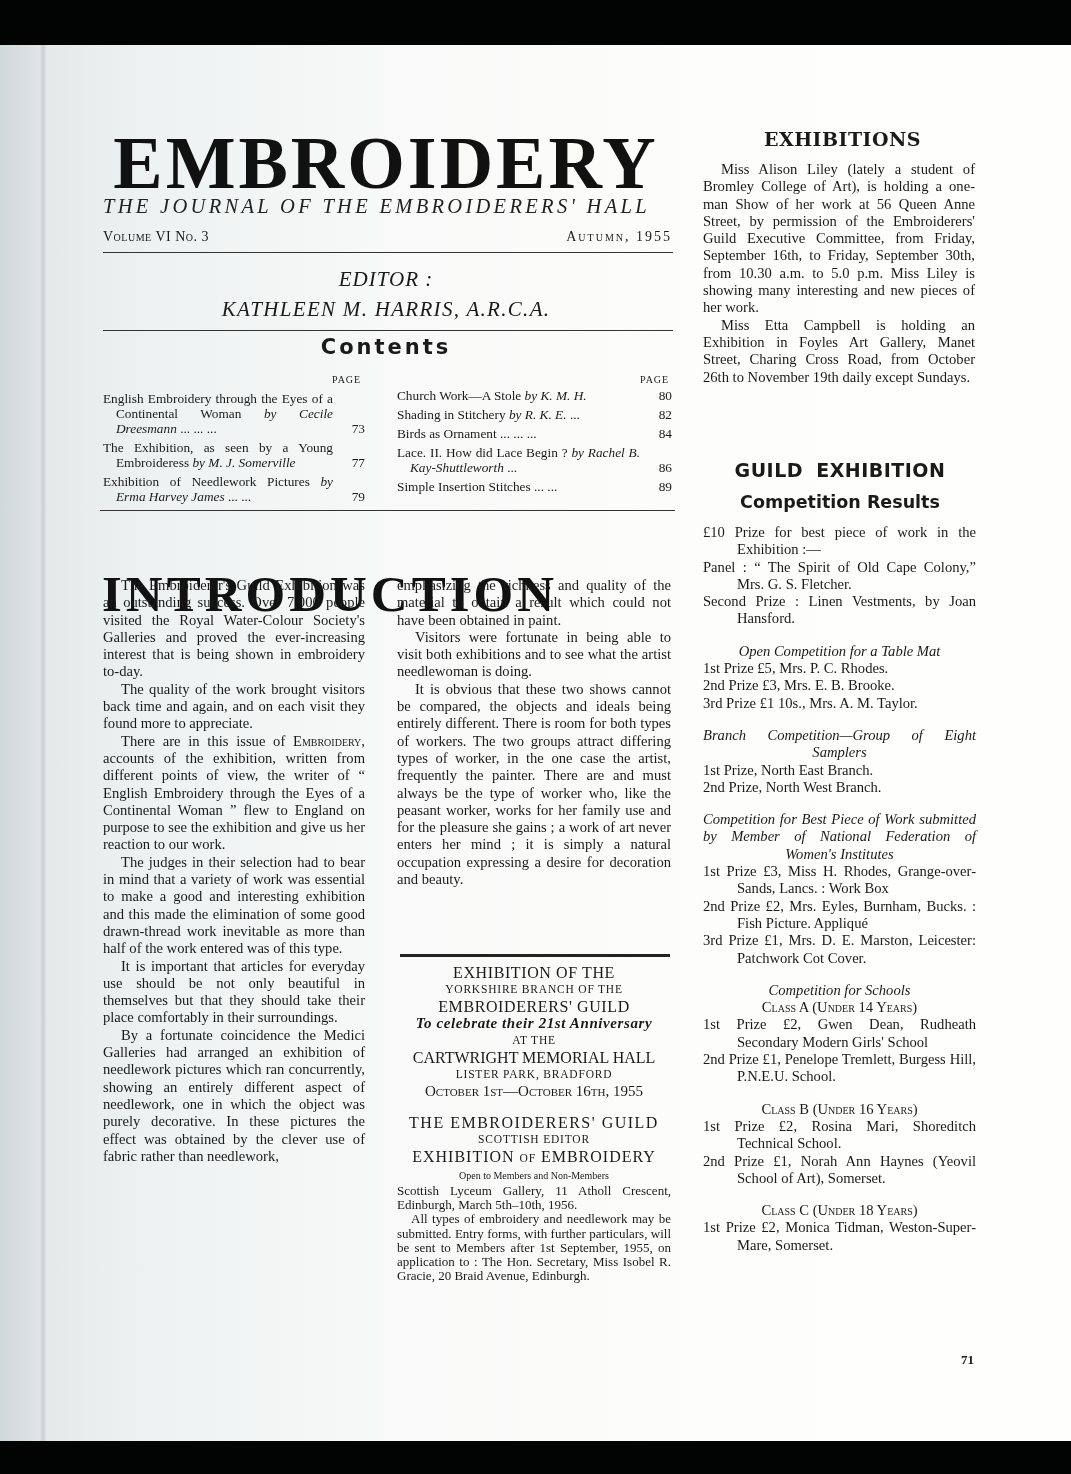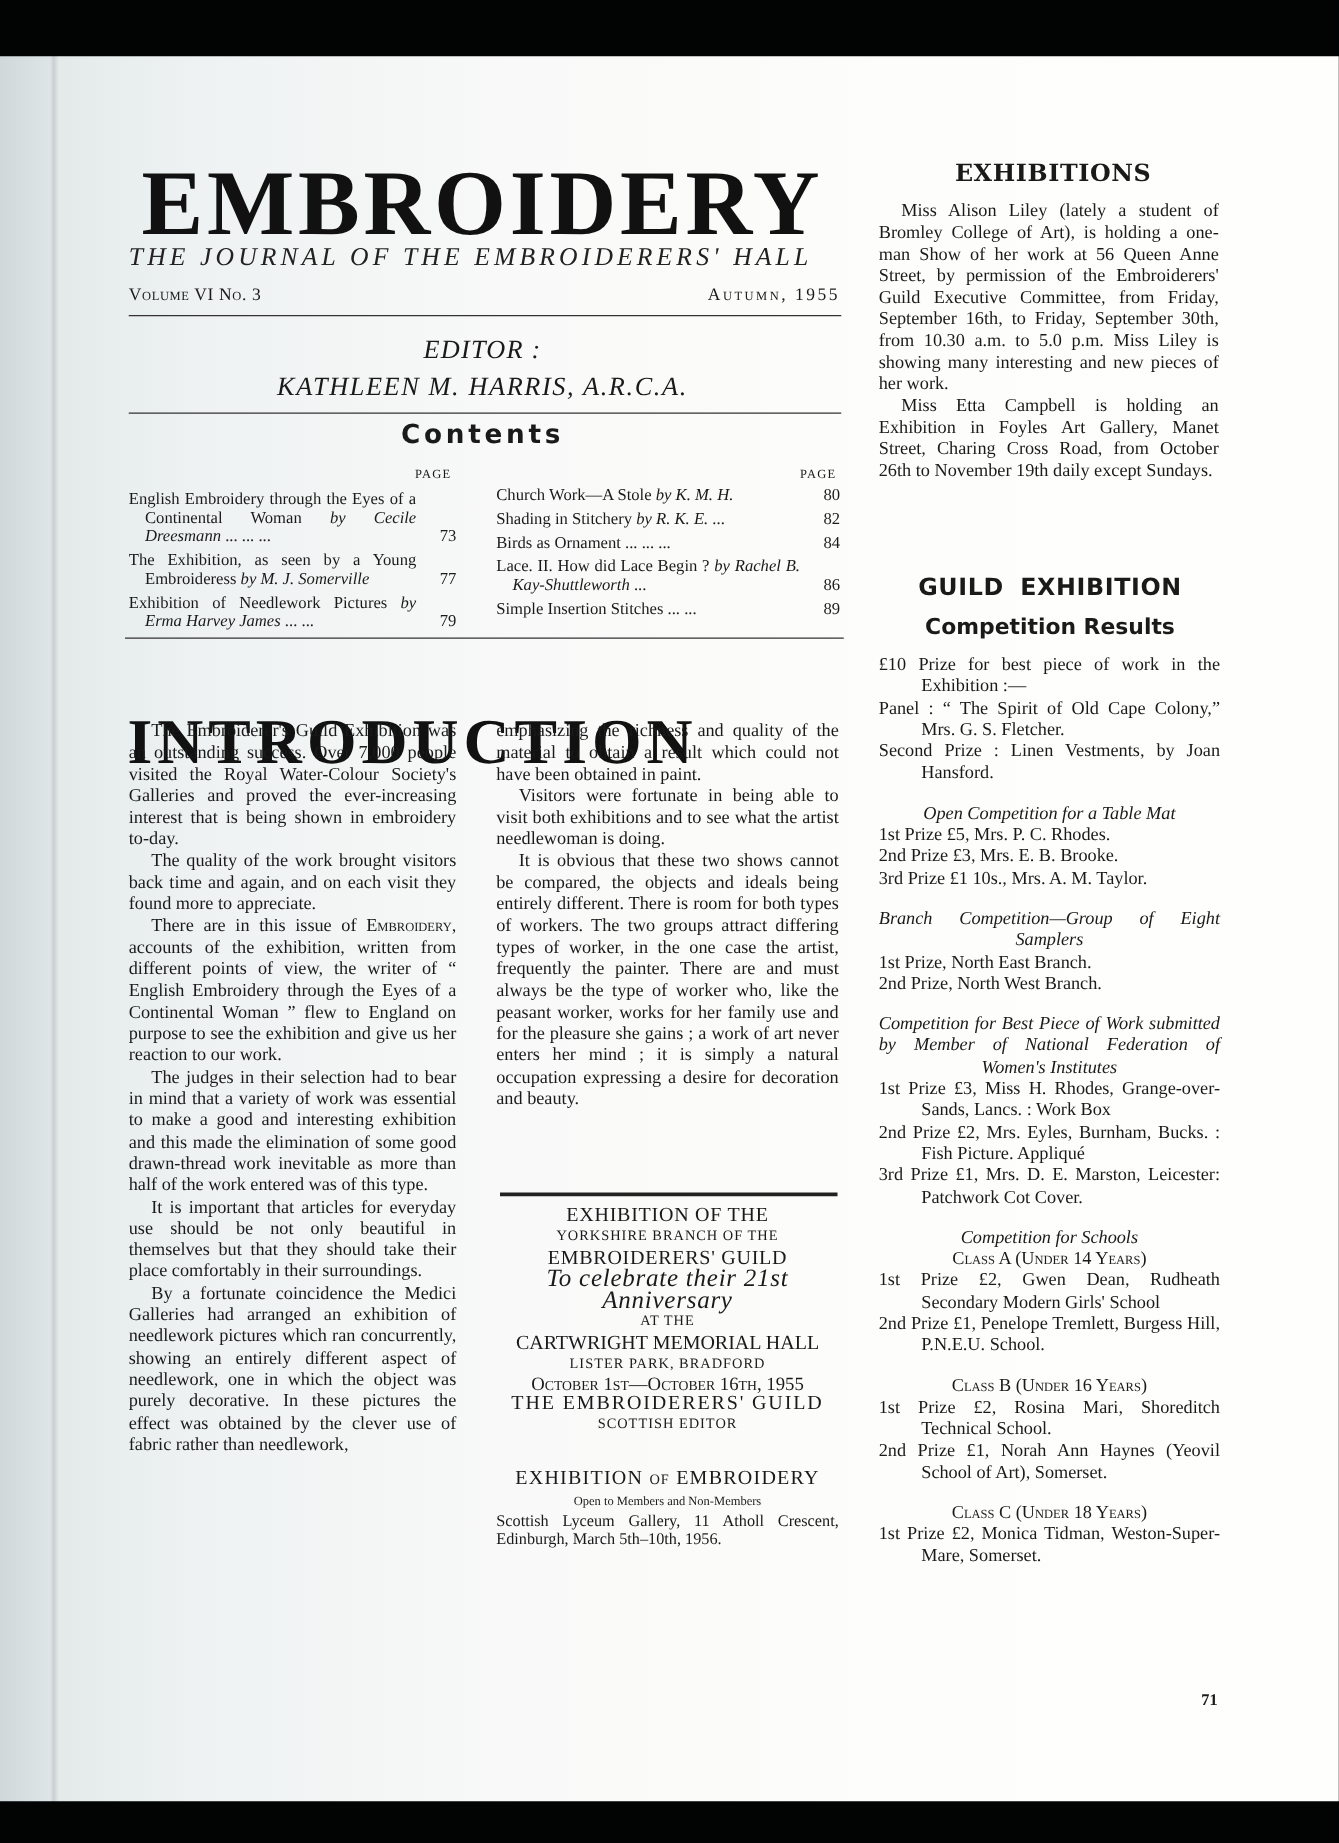--- a/index.html
+++ b/index.html
@@ -26,21 +26,21 @@
   .toc .pg { position:absolute; right:0; bottom:0; text-indent:0; }
   .it { font-style:italic; }
   .intro-title { left:102px; top:520px; font-size:51px; font-weight:bold; letter-spacing:4px; color:#111; }
   .col { font-size:14.6px; line-height:17.3px; text-align:justify; }
   .col p { margin:0; text-indent:18px; }
   .col p.noind { text-indent:0; }
   .sc { font-variant:small-caps; }
   .notice { text-align:center; line-height:17px; }
   .notice .big { font-size:16px; letter-spacing:0.6px; }
   .notice .small { font-size:11.5px; letter-spacing:0.8px; }
-  .notice .itl { font-style:italic; font-size:20px; letter-spacing:0.6px; }
+  .notice .itl { font-style:italic; font-size:15px; letter-spacing:0.6px;font-weight:bold; }
   .notice .just { text-align:justify; font-size:13px; line-height:14.2px; }
   .h-ex { font-family:"DejaVu Serif","Liberation Serif",serif; font-weight:bold; font-size:19px; text-align:center; letter-spacing:0.5px; }
   .h-guild { font-family:"DejaVu Sans","Liberation Sans",sans-serif; font-weight:bold; font-size:19px; text-align:center; letter-spacing:0.5px; word-spacing:6px; }
   .h-comp { font-family:"DejaVu Sans","Liberation Sans",sans-serif; font-weight:bold; font-size:17.5px; text-align:center; }
   .rc { font-size:14.6px; line-height:17.3px; }
   .rc .hang { padding-left:34px; text-indent:-34px; text-align:justify; }
   .rc .sub { font-style:italic; text-align:center; }
   .rc .subj { font-style:italic; text-align:justify; text-align-last:center; }
   .rc .cls { text-align:center; font-variant:small-caps; }
   .rc .gap { height:15px; }
@@ -147,23 +147,24 @@
     <div class="itl">To celebrate their 21st Anniversary</div>
     <div class="small">AT THE</div>
     <div class="big" style="letter-spacing:0;">CARTWRIGHT MEMORIAL HALL</div>
     <div class="small">LISTER PARK, BRADFORD</div>
     <div class="sc" style="font-size:15px;">October 1st—October 16th, 1955</div>
   </div>
 
   <div class="abs notice" style="left:397px; top:1069px; width:274px;">
     <div class="big" style="letter-spacing:1.5px;">THE EMBROIDERERS' GUILD</div>
     <div class="small">SCOTTISH EDITOR</div>
-    <div class="big" style="letter-spacing:1px;margin-top:26px;"><span>EXHIBITION</span> <span class="small" style="text-transform:uppercase;">of</span> <span>EMBROIDERY</span></div>
+    <div class="big" style="letter-spacing:1px;"><span>EXHIBITION</span> <span class="small" style="text-transform:uppercase;">of</span> <span>EMBROIDERY</span></div>
     <div style="font-size:10px;">Open to Members and Non-Members</div>
     <div class="just" style="text-indent:0;">Scottish Lyceum Gallery, 11 Atholl Crescent, Edinburgh, March 5th–10th, 1956.</div>
+    <div class="just" style="text-indent:14px;">All types of embroidery and needlework may be submitted.  Entry forms, with further particulars, will be sent to Members after 1st September, 1955, on application to :  The Hon. Secretary, Miss Isobel R. Gracie, 20 Braid Avenue, Edinburgh.</div>
   </div>
 
   <div class="abs h-ex" style="left:700px; top:83px; width:285px;">EXHIBITIONS</div>
   <div class="abs col" style="left:703px; top:116px; width:272px;">
     <p>Miss Alison Liley (lately a student of Bromley College of Art), is holding a one-man Show of her work at 56 Queen Anne Street, by permission of the Embroiderers' Guild Executive Committee, from Friday, September 16th, to Friday, September 30th, from 10.30 a.m. to 5.0 p.m.  Miss Liley is showing many interesting and new pieces of her work.</p>
     <p>Miss Etta Campbell is holding an Exhibition in Foyles Art Gallery, Manet Street, Charing Cross Road, from October 26th to November 19th daily except Sundays.</p>
   </div>
 
   <div class="abs h-guild" style="left:700px; top:414px; width:280px;">GUILD  EXHIBITION</div>
   <div class="abs h-comp" style="left:700px; top:447px; width:280px;">Competition Results</div>

